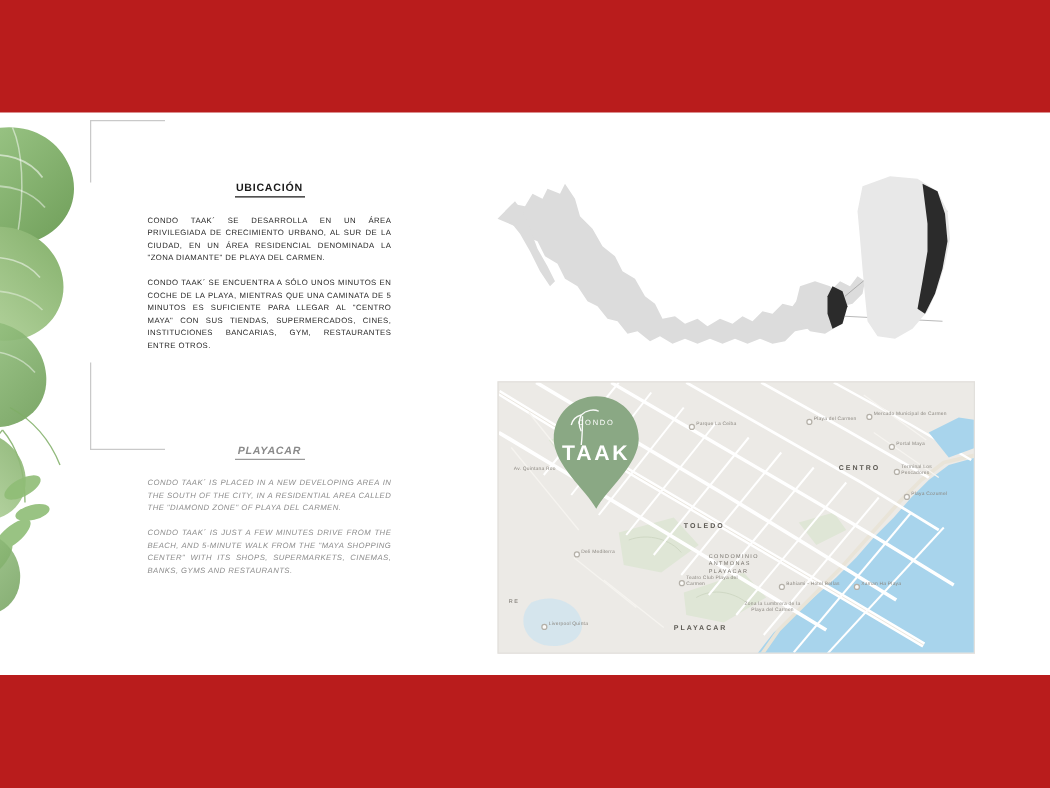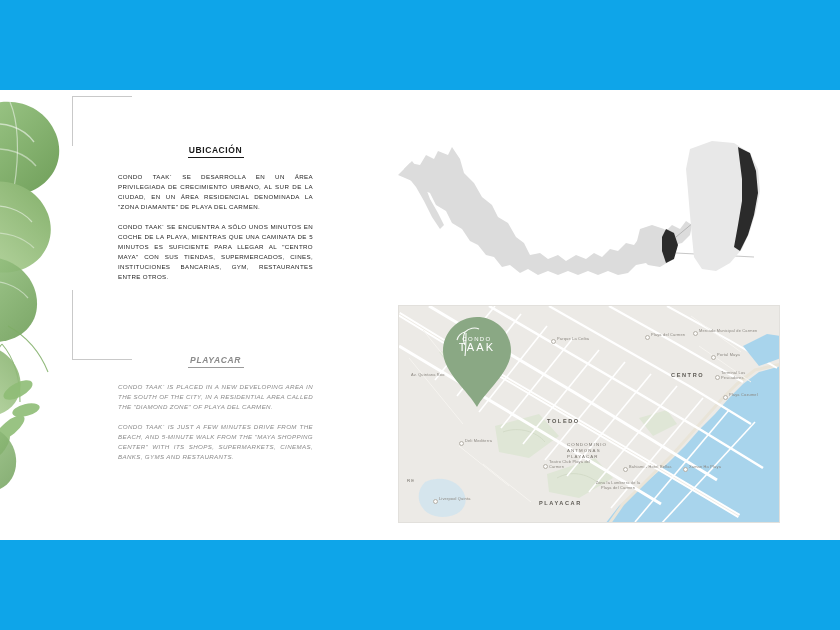--- a/index.html
+++ b/index.html
@@ -10,21 +10,21 @@
   body {
     width: 840px;
     height: 630px;
     overflow: hidden;
     font-family: "Liberation Sans", sans-serif;
   }
   #page {
     position: relative;
     width: 840px;
     height: 630px;
-    background: #0ea5e9;
+    background: #b91c1c;
   }
   #slide {
     position: absolute;
     left: 0;
     top: 90px;
     width: 840px;
     height: 450px;
     background: #ffffff;
     overflow: hidden;
   }
@@ -173,24 +173,24 @@
     width: 72px;
     text-align: center;
     color: #ffffff;
     line-height: 1;
   }
   .pin-condo {
     font-size: 6px;
     letter-spacing: 1.4px;
   }
   .pin-taak {
-    font-size: 11px;
+    font-size: 17px;
     letter-spacing: 2.2px;
-    font-weight: normal;
-    margin-top: 0;
+    font-weight: bold;
+    margin-top: 12px;
   }
 </style>
 </head>
 <body>
 
 <div id="page">
 
   <div id="slide">
 
     <div class="hairline" style="left:72px; top:6px; width:1px; height:50px;"></div>

